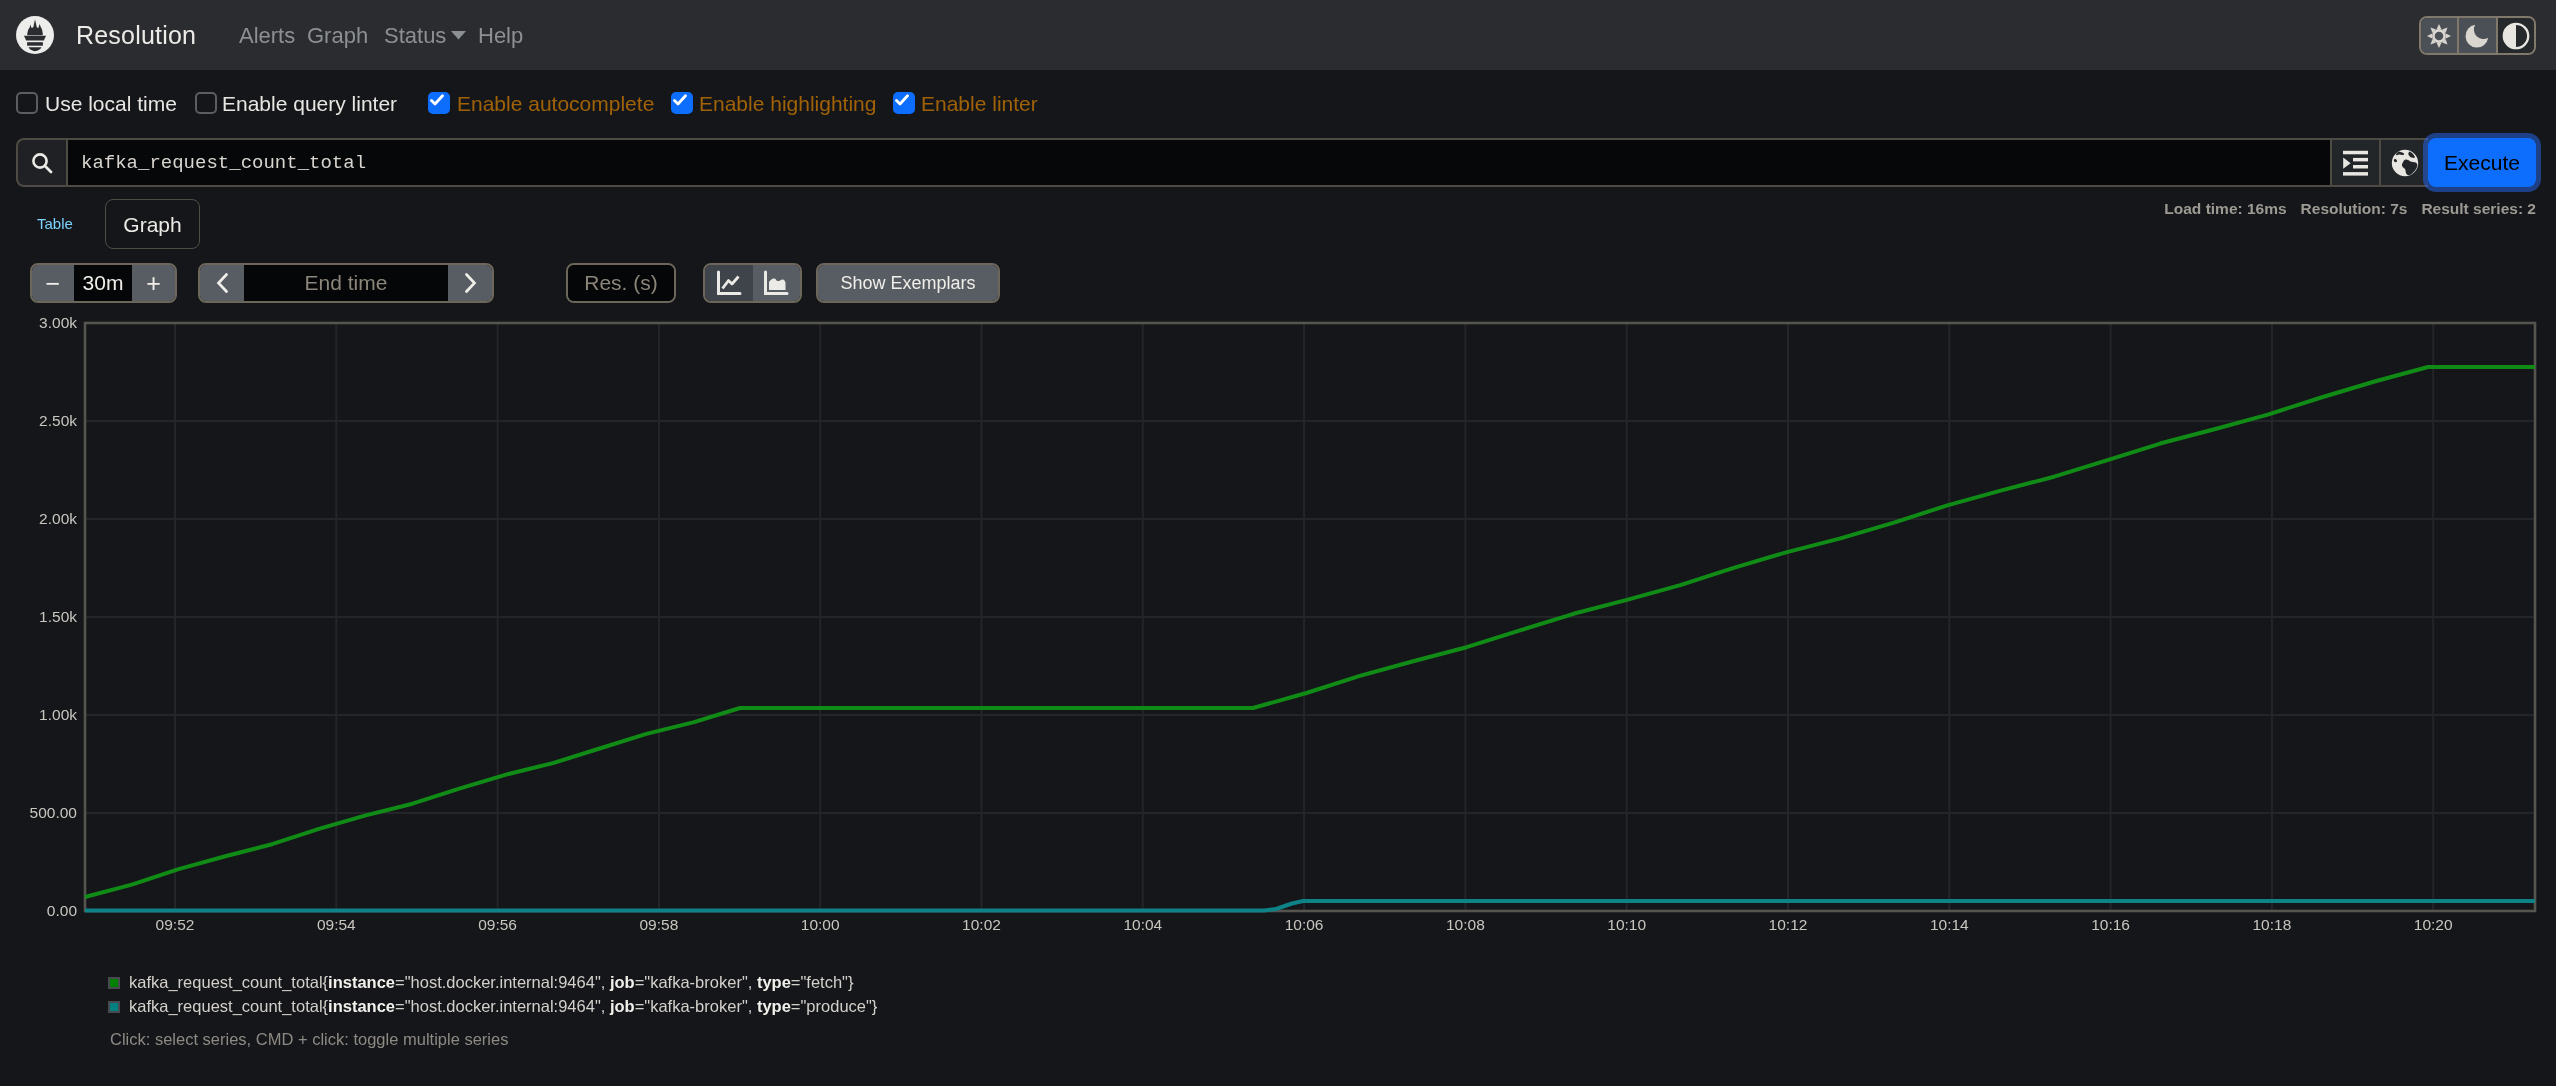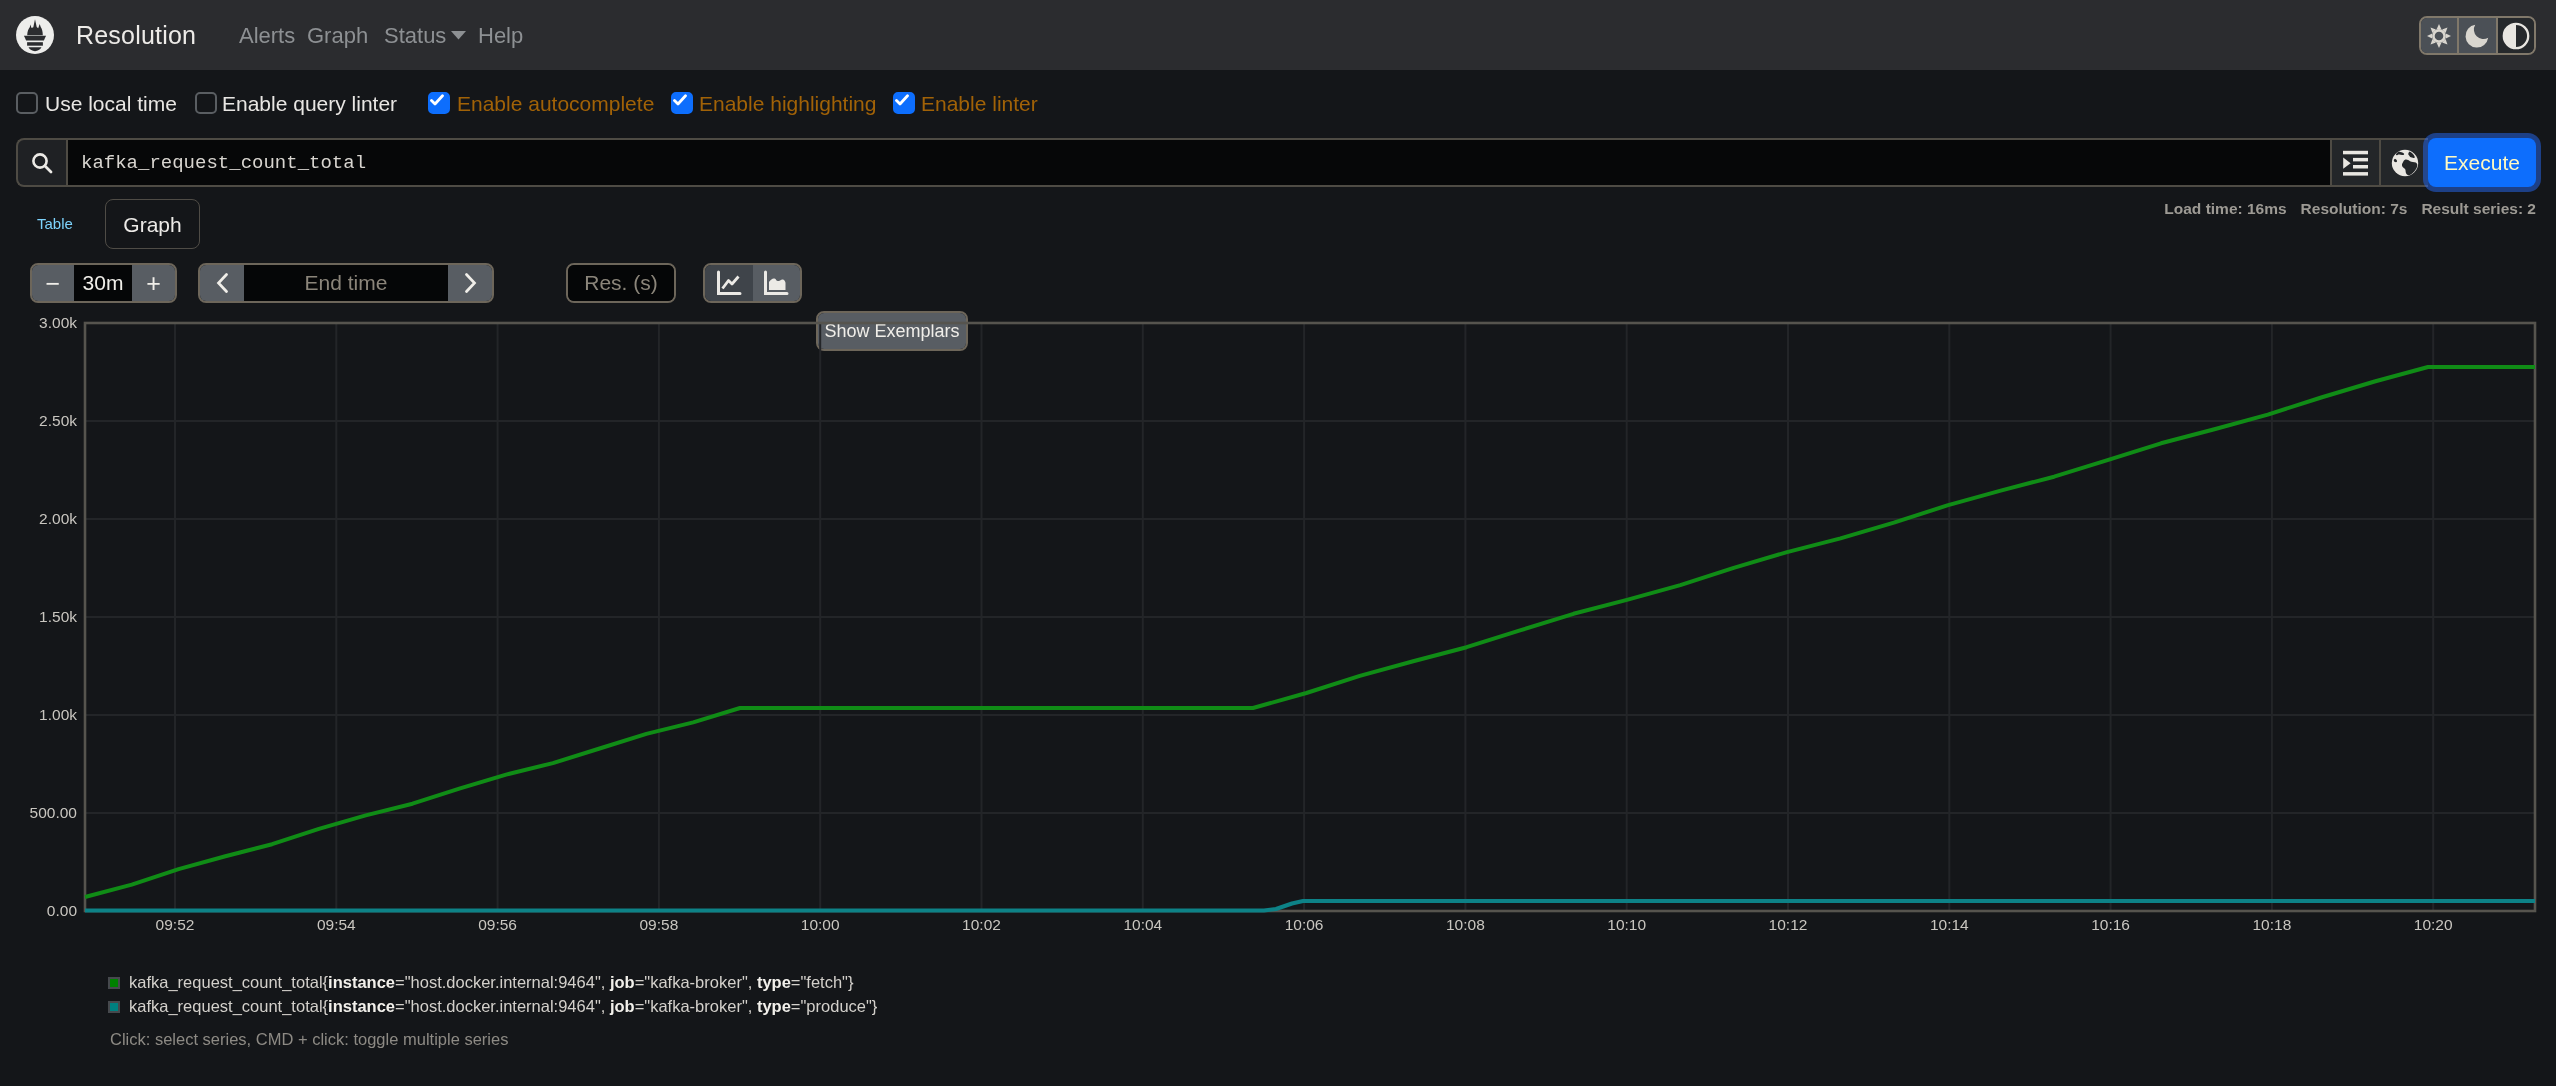--- a/index.html
+++ b/index.html
@@ -13,21 +13,21 @@
 .tbtn.active { background:#26292c; }
 .cb { position:absolute; top:92px; width:22px; height:22px; border:2px solid #5a5e62; border-radius:5px; background:transparent; }
 .cb.on { background:#0d6efd; border-color:#0d6efd; text-align:center; }
 .cb.on svg { vertical-align:3px; }
 .cblab { position:absolute; top:92px; height:22px; line-height:23px; font-size:21px; color:#e8e6e3; white-space:nowrap; }
 .cblab.blue { color:#a16207; }
 #qbar-search { position:absolute; left:16px; top:138px; width:50px; height:49px; background:#1f2124; border:2px solid #4e4b44; border-right:none; border-radius:8px 0 0 8px; display:flex; align-items:center; justify-content:center; }
 #qbar-input { position:absolute; left:66px; top:138px; width:2264px; height:49px; background:#060708; border:2px solid #4e4b44; border-right:none; }
 #qbar-text { position:absolute; left:81px; top:138px; height:49px; line-height:50px; font-family:"Liberation Mono", monospace; font-size:19px; color:#d8d5d0; }
 .qbtn { position:absolute; top:138px; width:49px; height:49px; background:#232629; border:2px solid #4e4b44; border-right:none; display:flex; align-items:center; justify-content:center; }
-#execute { position:absolute; left:2428px; top:138px; width:108px; height:49px; background:#0d6efd; border-radius:8px; box-shadow:0 0 0 5px rgba(38,106,245,0.5); color:#fef9c3; font-size:21px; text-align:center; line-height:49px; }
+#execute { position:absolute; left:2428px; top:138px; width:108px; height:49px; background:#0d6efd; border-radius:8px; box-shadow:0 0 0 5px rgba(38,106,245,0.5); color:#000000; font-size:21px; text-align:center; line-height:49px; }
 #tab-table { position:absolute; left:37px; top:199px; height:50px; line-height:50px; font-size:15px; color:#7dd3fc; }
 #tab-graph { position:absolute; left:105px; top:199px; width:95px; height:50px; line-height:50px; text-align:center; font-size:21px; color:#eceae7; border:1.5px solid #4f4c46; border-radius:8px; }
 #stats { position:absolute; right:20px; top:200px; font-size:15.5px; color:#9d9a94;font-weight:bold; }
 #stats span { margin-left:14px; }
 .ctl { position:absolute; top:263px; height:40px; border-radius:8px; display:flex; overflow:hidden; border:2px solid #6d665a; }
 .ctl .gb { background:#585d63; color:#f0eee9; display:flex; align-items:center; justify-content:center; font-size:21px; }
 .ctl .dark { background:#050607; color:#f0eee9; display:flex; align-items:center; justify-content:center; font-size:21px; }
 .ctl .ph { color:#8b857a; }
 #legend { position:absolute; left:108px; top:970px; font-size:16.5px; color:#d3d0cb; }
 .lrow { height:24.3px; line-height:24.3px; white-space:nowrap; }
@@ -170,21 +170,21 @@
 <path d="M7.5 19.5 L13.5 11.5 L17 15 L23.5 7.5" fill="none" stroke="#eceae6" stroke-width="2.8" stroke-linejoin="round"></path>
 </svg>
     </div>
   <div class="gb" style="width:48px;">
       <svg width="28" height="28" viewBox="0 0 28 28">
 <path d="M3.5 3 L3.5 24.5 L25 24.5" fill="none" stroke="#eceae6" stroke-width="3" stroke-linecap="round"></path>
 <path d="M7 21 L7 13 C9 10.5 10.5 9 12.5 9.5 C14.5 10 14 12.5 16.5 12 C18.5 11.6 19 10 21 10.5 C22.5 11 23.5 12.5 23.5 14 L23.5 21 Z" fill="#eceae6"></path>
 </svg>
     </div>
 </div>
-<div class="ctl" style="left:816px; width:152px;margin-top:48px;">
+<div class="ctl" style="left:816px; width:184px;">
   <div class="gb" style="flex:1; font-size:18px;">Show Exemplars</div>
 </div>
 
 <svg class="chart" width="2556" height="960" viewBox="0 0 2556 960">
 <g stroke="#232528" stroke-width="2">
       <line x1="175.0" y1="323.0" x2="175.0" y2="911.0"></line>
       <line x1="336.3" y1="323.0" x2="336.3" y2="911.0"></line>
       <line x1="497.6" y1="323.0" x2="497.6" y2="911.0"></line>
       <line x1="658.9" y1="323.0" x2="658.9" y2="911.0"></line>
       <line x1="820.2" y1="323.0" x2="820.2" y2="911.0"></line>

